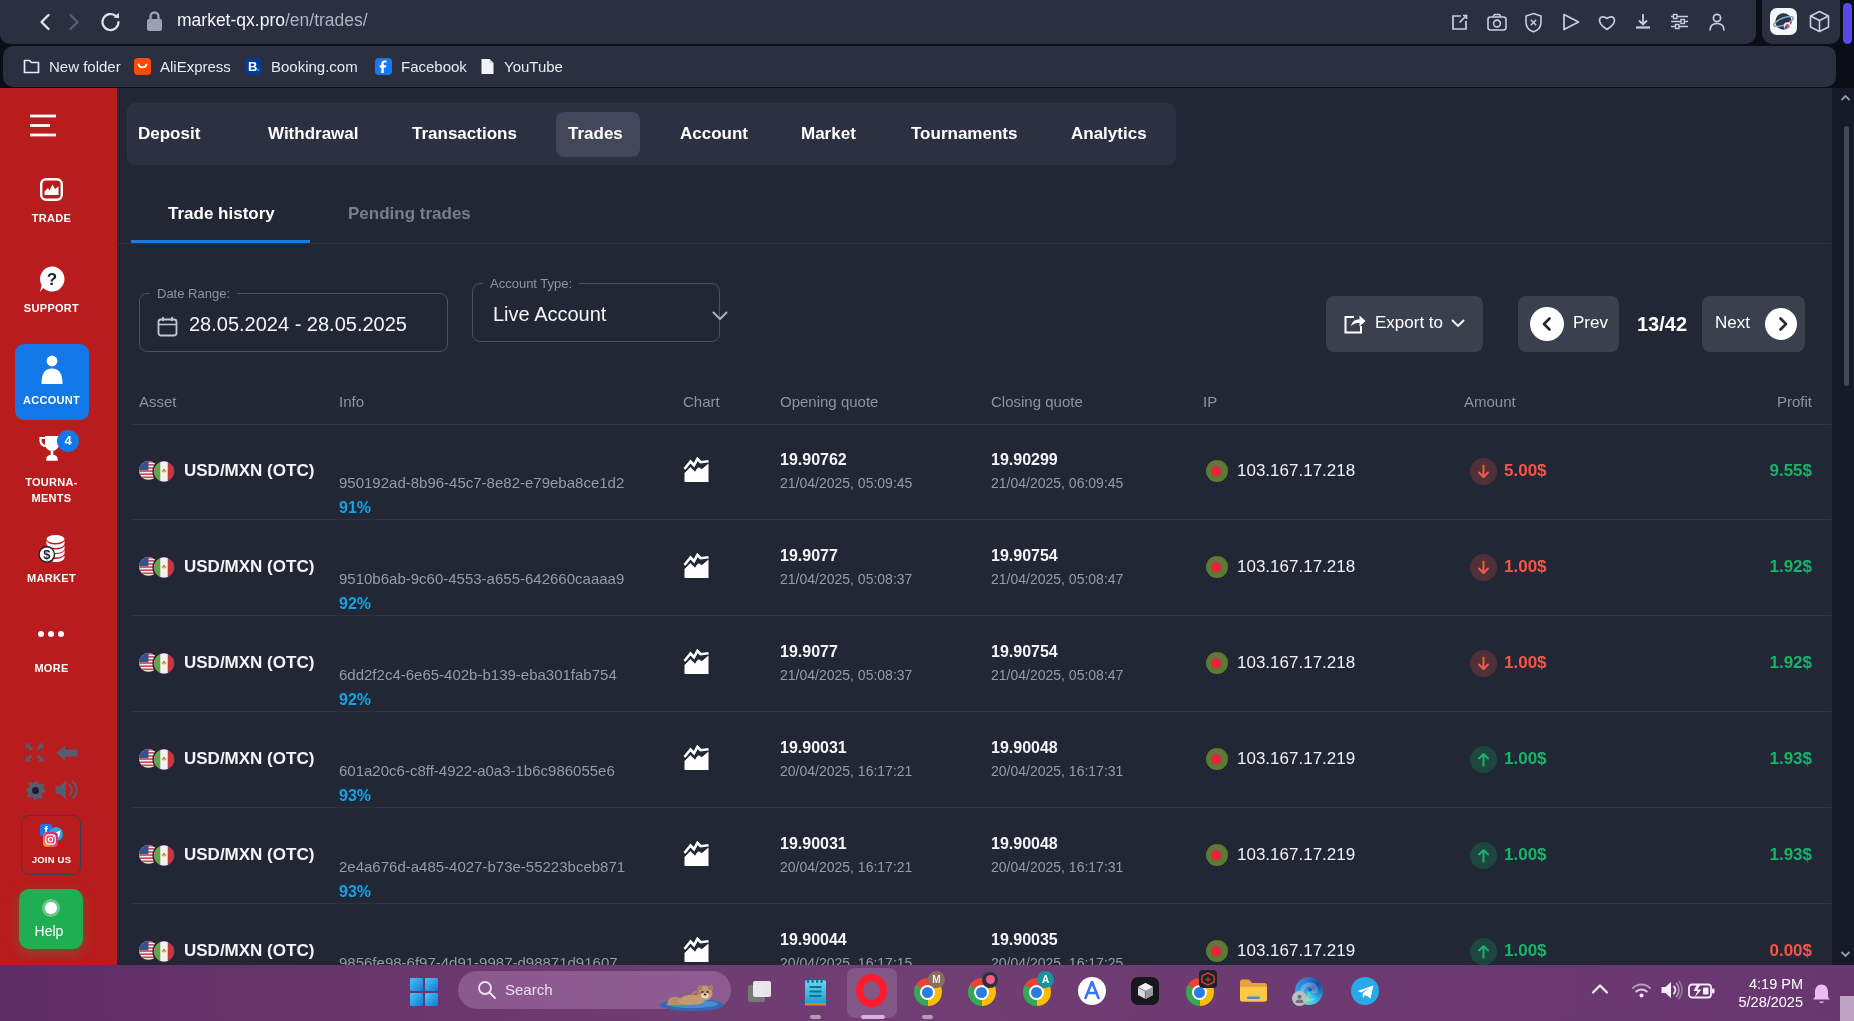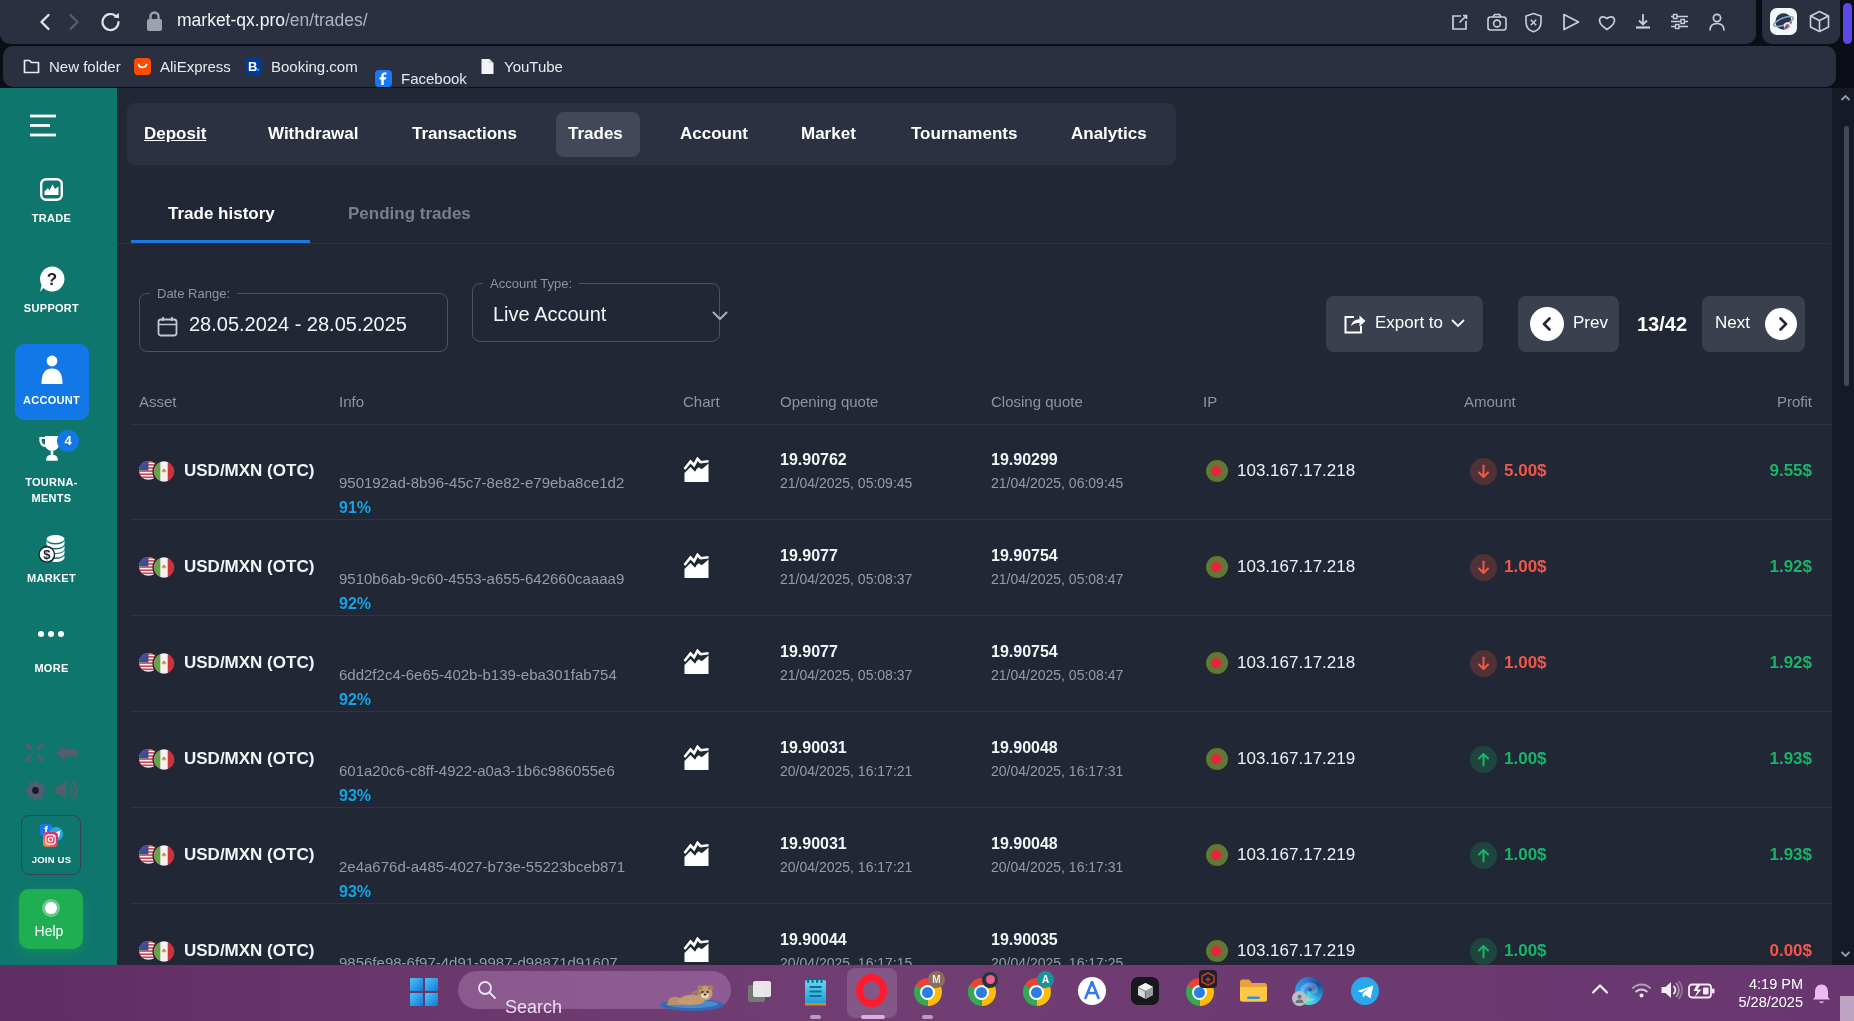--- a/index.html
+++ b/index.html
@@ -11,21 +11,21 @@
   
   #chrome-top { position:absolute; left:0; top:0; width:1854px; height:88px; background:#0b0e16; }
   #toolbar { position:absolute; left:0; top:0; width:1756px; height:44px; background:#2b3041; border-radius:0 0 10px 10px; }
   #extbox { position:absolute; left:1762px; top:0; width:78px; height:44px; background:#2b3041; border-radius:0 0 10px 10px; }
   #sidebtn { position:absolute; left:1843px; top:3px; width:9px; height:41px; background:#5b48e8; border-radius:5px; }
   #bookmarks { position:absolute; left:3px; top:46px; width:1833px; height:41px; background:#2b3041; border-radius:10px; }
   .bm-item { position:absolute; top:0; height:41px; display:flex; align-items:center; gap:9px; color:#e7eaf0; font-size:15px; }
 
   
   #page { position:absolute; left:0; top:88px; width:1854px; height:877px; background:#212734; overflow:hidden; }
-  #sidebar { position:absolute; left:0; top:0; width:117px; height:877px; background:#0f766e; }
+  #sidebar { position:absolute; left:0; top:0; width:117px; height:877px; background:#b91c1c; }
   .sb-label { position:absolute; width:103px; text-align:center; color:#fff; font-size:11px; font-weight:bold; letter-spacing:.3px; }
   #scrollcol { position:absolute; left:1832px; top:0; width:22px; height:877px; background:#161a26; }
   #scrollthumb { position:absolute; left:12px; top:38px; width:5px; height:260px; background:#424957; border-radius:3px; }
 
   #content { position:absolute; left:117px; top:0; width:1720px; height:877px; }
   #navbar { position:absolute; left:10px; top:15px; width:1049px; height:62px; background:#2b3140; border-radius:8px; }
   .navtab { position:absolute; top:0; height:62px; line-height:62px; color:#fff; font-size:17px; font-weight:bold; }
   #tab-active { position:absolute; left:429px; top:9px; width:84px; height:45px; background:#424859; border-radius:8px; }
 
   .subtab { position:absolute; font-size:17px; font-weight:bold; }
@@ -141,42 +141,42 @@
         </div>
         <span>AliExpress</span>
       </div>
       <div class="bm-item" style="left:242px;">
         <div style="width:17px;height:17px;border-radius:4px;background:#013b94;position:relative;color:#fff;font-weight:bold;font-size:13px;">
           <span class="abs" style="left:3px;top:1px;">B</span>
             <span class="abs" style="left:11px;top:-1px;color:#00a8e8;font-size:15px;">.</span>
         </div>
         <span>Booking.com</span>
       </div>
-      <div class="bm-item" style="left:372px;margin-top:12px;">
+      <div class="bm-item" style="left:372px;">
         <div style="width:17px;height:17px;border-radius:4px;background:#1877f2;position:relative;">
           <svg class="abs" style="left:0;top:0;" width="17" height="17" viewBox="0 0 17 17">
               <path d="M11.5 4.5 H10 C9.2 4.5 8.8 5 8.8 5.8 V7.3 H11.3 L11 9.6 H8.8 V15 H6.3 V9.6 H4.6 V7.3 H6.3 V5.6 C6.3 3.7 7.4 2.4 9.4 2.4 L11.5 2.5 Z" fill="#fff"></path>
             </svg>
         </div>
         <span>Facebook</span>
       </div>
       <div class="bm-item" style="left:477px;">
         <svg width="15" height="17" viewBox="0 0 15 17">
             <path d="M1.5 1 H9.5 L13.5 5 V16 H1.5 Z" fill="#f2f4f8"></path>
             <path d="M9.5 1 L9.5 5 L13.5 5" fill="#c9cedb"></path>
           </svg>
         <span>YouTube</span>
       </div>
     </div>
   </div>
   <div id="page">
     <div id="content">
       <div id="navbar">
         <div id="tab-active"></div>
-        <div class="navtab" style="left:17px;text-decoration:underline;">Deposit</div>
+        <div class="navtab" style="left:11px;">Deposit</div>
         <div class="navtab" style="left:141px;">Withdrawal</div>
         <div class="navtab" style="left:285px;">Transactions</div>
         <div class="navtab" style="left:441px;">Trades</div>
         <div class="navtab" style="left:553px;">Account</div>
         <div class="navtab" style="left:674px;">Market</div>
         <div class="navtab" style="left:784px;text-align:right;">Tournaments</div>
         <div class="navtab" style="left:944px;">Analytics</div>
       </div>
       <div class="subtab" style="left:51px; top:116px; color:#fff;">Trade history</div>
       <div class="subtab" style="left:231px; top:116px; color:#787f8d;">Pending trades</div>
@@ -694,21 +694,21 @@
           <rect x="0" y="15" width="13" height="13" rx="1"></rect>
           <rect x="15" y="15" width="13" height="13" rx="1"></rect>
         </g>
       </svg>
 
     <div class="abs" style="left:458px;top:6px;width:273px;height:38px;border-radius:19px;background:rgba(205,160,210,0.32);"></div>
     <svg class="abs" style="left:477px;top:15px;" width="20" height="20" viewBox="0 0 20 20">
         <circle cx="8" cy="8" r="6" stroke="#ece2ee" stroke-width="1.8" fill="none"></circle>
         <path d="M12.5 12.5 L18 18" stroke="#ece2ee" stroke-width="1.8" stroke-linecap="round"></path>
       </svg>
-    <div class="abs" style="left:505px;top:32px;font-size:18px;color:#eadfec;">Search</div>
+    <div class="abs" style="left:505px;top:16px;font-size:15px;color:#eadfec;">Search</div>
 
     <svg class="abs" style="left:652px;top:14px;" width="74" height="32" viewBox="0 0 74 32">
       <ellipse cx="40" cy="26" rx="32" ry="6" fill="#2e6bb4"></ellipse>
       <ellipse cx="40" cy="25" rx="26" ry="4" fill="#4a8ad0"></ellipse>
       <path d="M16 26 C14 18 22 16 28 19 L30 26 Z" fill="#b8906a"></path>
       <path d="M26 22 C30 14 48 14 52 20 C54 23 50 26 38 26 C30 26 27 25 26 22 Z" fill="#c49a70"></path>
       <circle cx="53" cy="14" r="7.5" fill="#c49a70"></circle>
       <circle cx="48" cy="8.5" r="2.6" fill="#a87f58"></circle>
       <circle cx="58.5" cy="8.5" r="2.6" fill="#a87f58"></circle>
       <ellipse cx="53" cy="16.5" rx="4" ry="3" fill="#e7d3b6"></ellipse>

